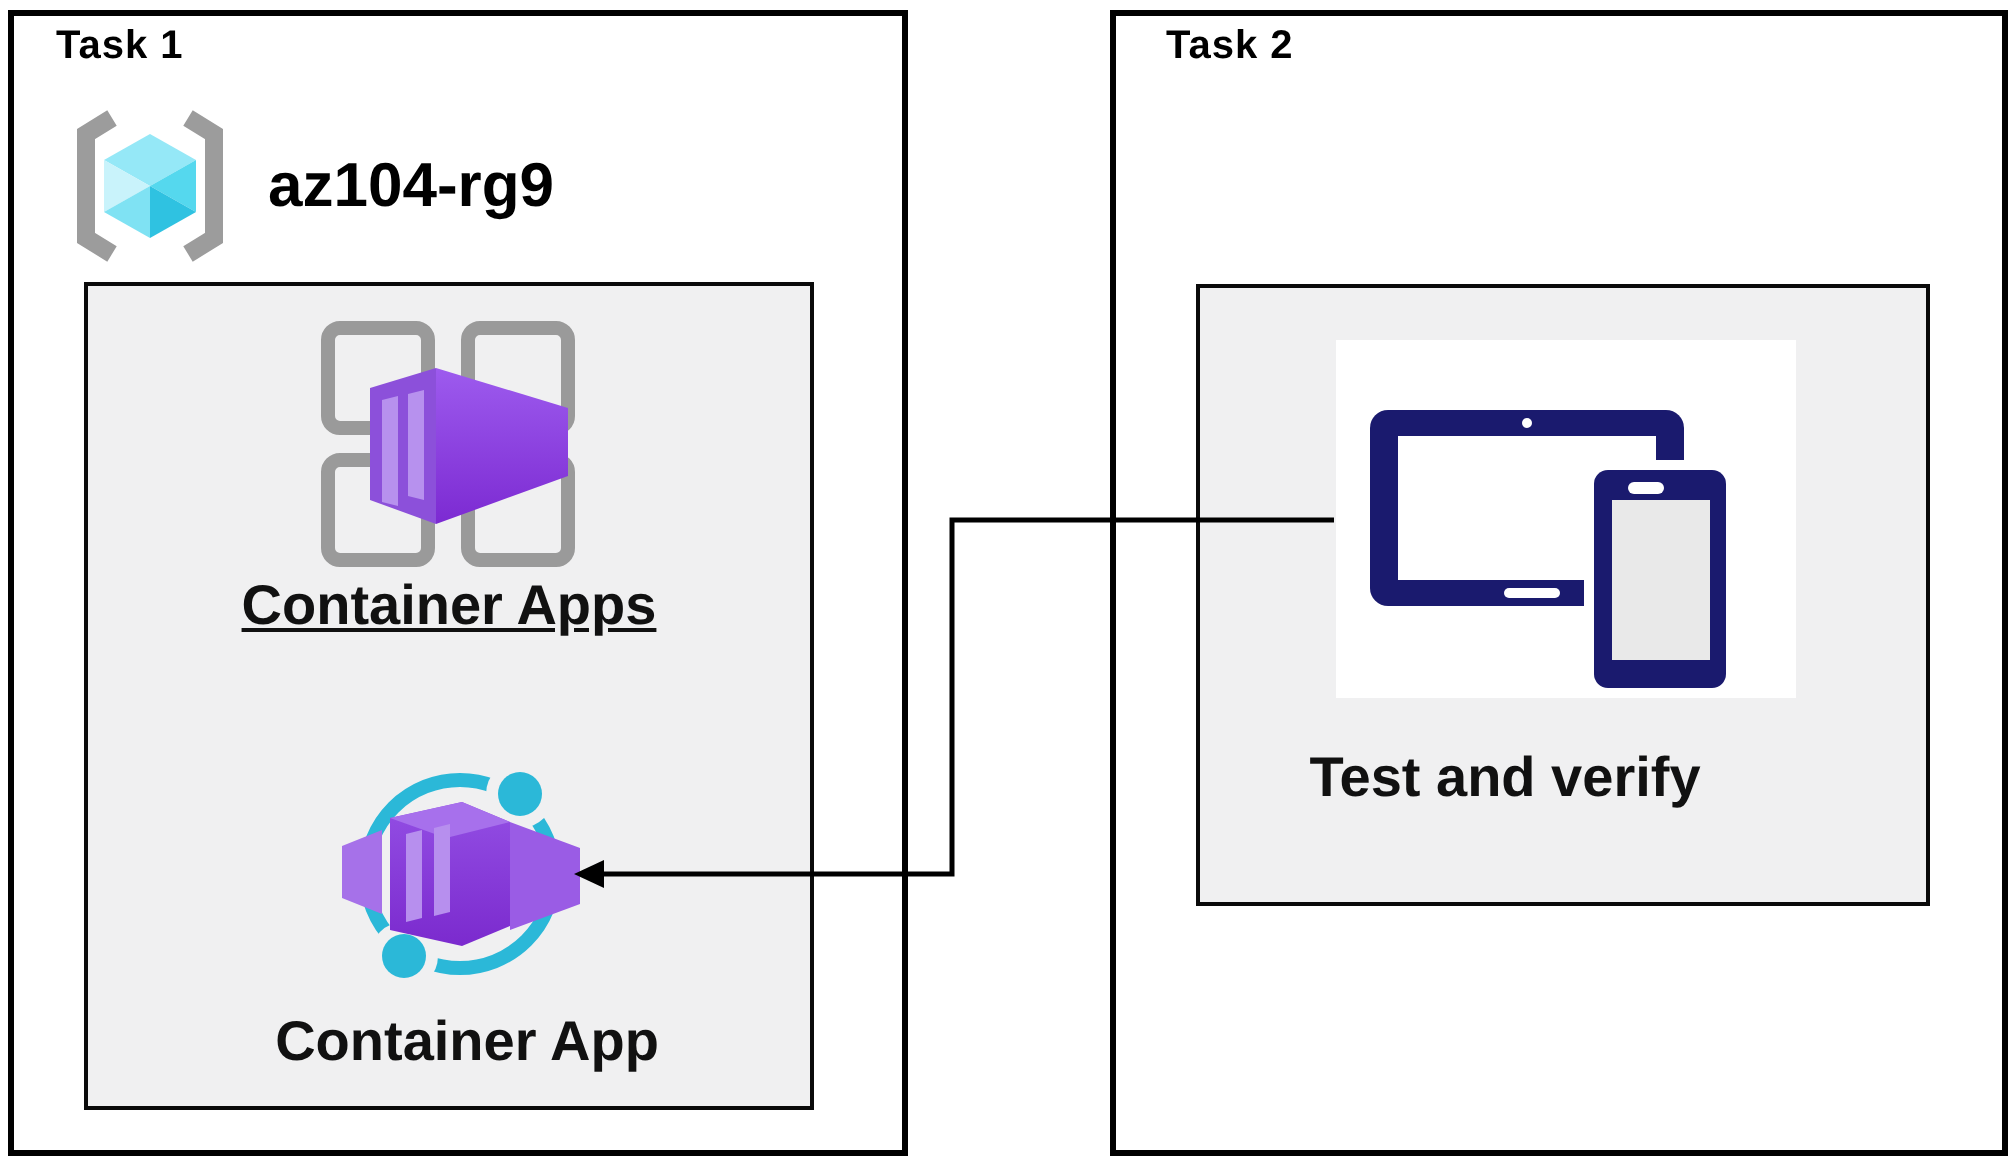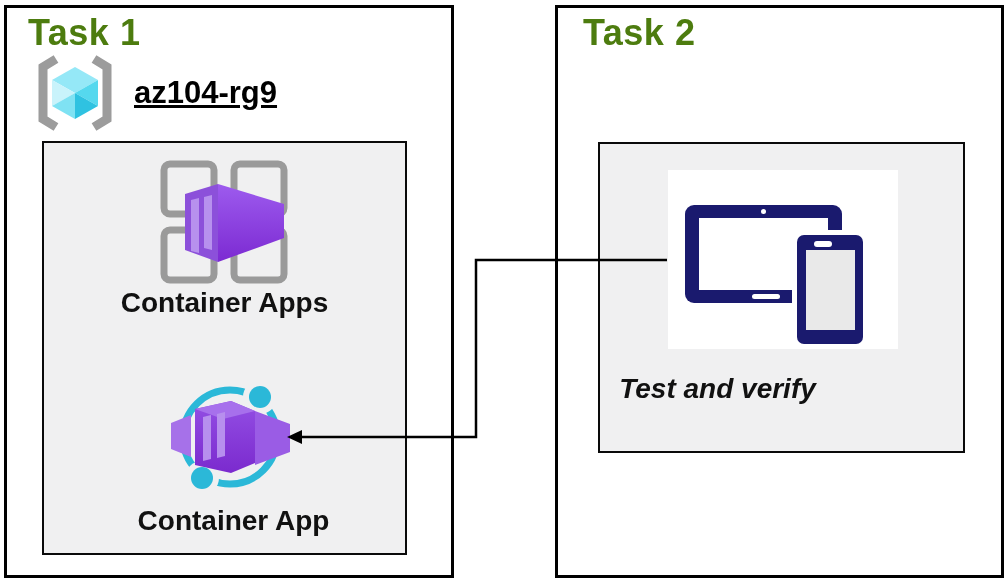--- a/index.html
+++ b/index.html
@@ -4,35 +4,35 @@
 <style>
   html,body{margin:0;padding:0;}
   body{
     width:1006px;height:584px;position:relative;background:#ffffff;
     font-family:"Liberation Sans", sans-serif;overflow:hidden;
   }
   *{box-sizing:border-box;}
   .task-box{position:absolute;background:#ffffff;border:3px solid #000000;}
   #task1-box{left:4px;top:5px;width:450px;height:573px;}
   #task2-box{left:555px;top:5px;width:449px;height:573px;}
-  .task-title{position:absolute;font-size:36px;font-weight:bold;color:#4d7c0f;letter-spacing:0.5px;}
+  .task-title{position:absolute;font-size:20px;font-weight:bold;color:#000000;letter-spacing:0.5px;}
   #task1-title{left:28px;top:12px;}
   #task2-title{left:583px;top:12px;text-align:center;}
   .rg-row{position:absolute;left:32px;top:54px;display:flex;align-items:center;gap:16px;}
-  .rg-name{font-size:31px;font-weight:bold;color:#000000;text-decoration:underline;}
+  .rg-name{font-size:31px;font-weight:bold;color:#000000;}
   .panel{position:absolute;background:#f0f0f1;border:2px solid #0a0a0a;}
   #panel-1{left:42px;top:141px;width:365px;height:414px;}
   #panel-2{left:598px;top:142px;width:367px;height:311px;}
   .node-icon{position:absolute;}
   #env-icon{left:158px;top:152px;}
   #app-icon{left:163px;top:379px;}
   .node-label{position:absolute;text-align:center;font-size:28px;font-weight:bold;color:#111111;line-height:37px;}
-  #env-label{left:42px;top:284px;width:365px;}
+  #env-label{left:42px;top:284px;width:365px;text-decoration:underline;}
   #app-label{left:42px;top:502px;width:365px;padding-left:18px;}
-  #test-label{left:563px;top:370px;width:309px;font-style:italic;}
+  #test-label{left:598px;top:370px;width:309px;}
   #white-box{position:absolute;left:668px;top:170px;width:230px;height:179px;background:#ffffff;}
   #devices-icon{position:absolute;left:0;top:0;}
   #connector-layer{position:absolute;left:0;top:0;z-index:10;pointer-events:none;}
 </style>
 </head>
 <body>
 
 <div class="task-box" id="task1-box"></div>
 
 <div class="task-box" id="task2-box"></div>

